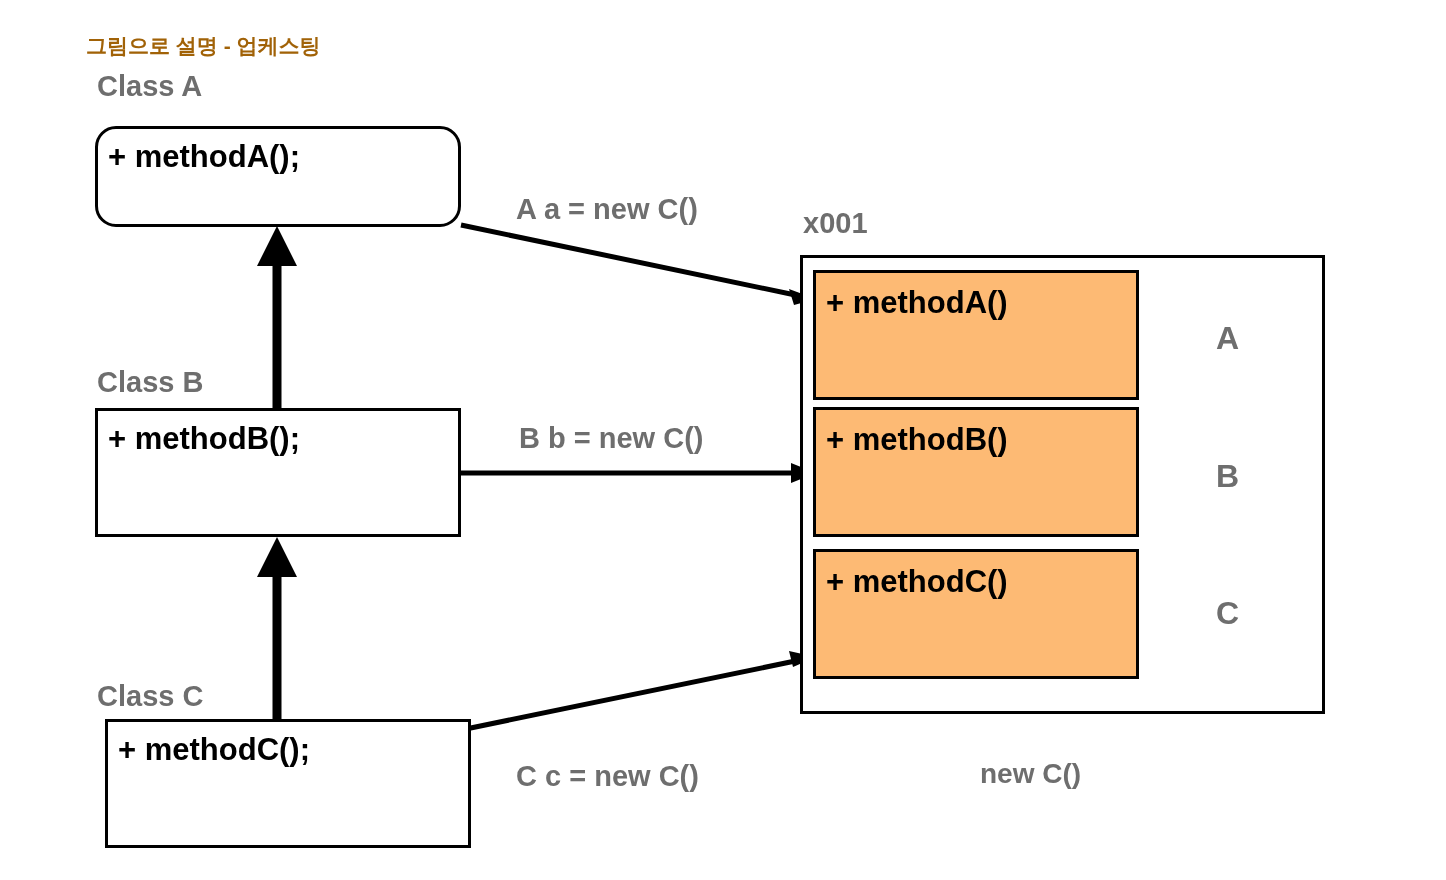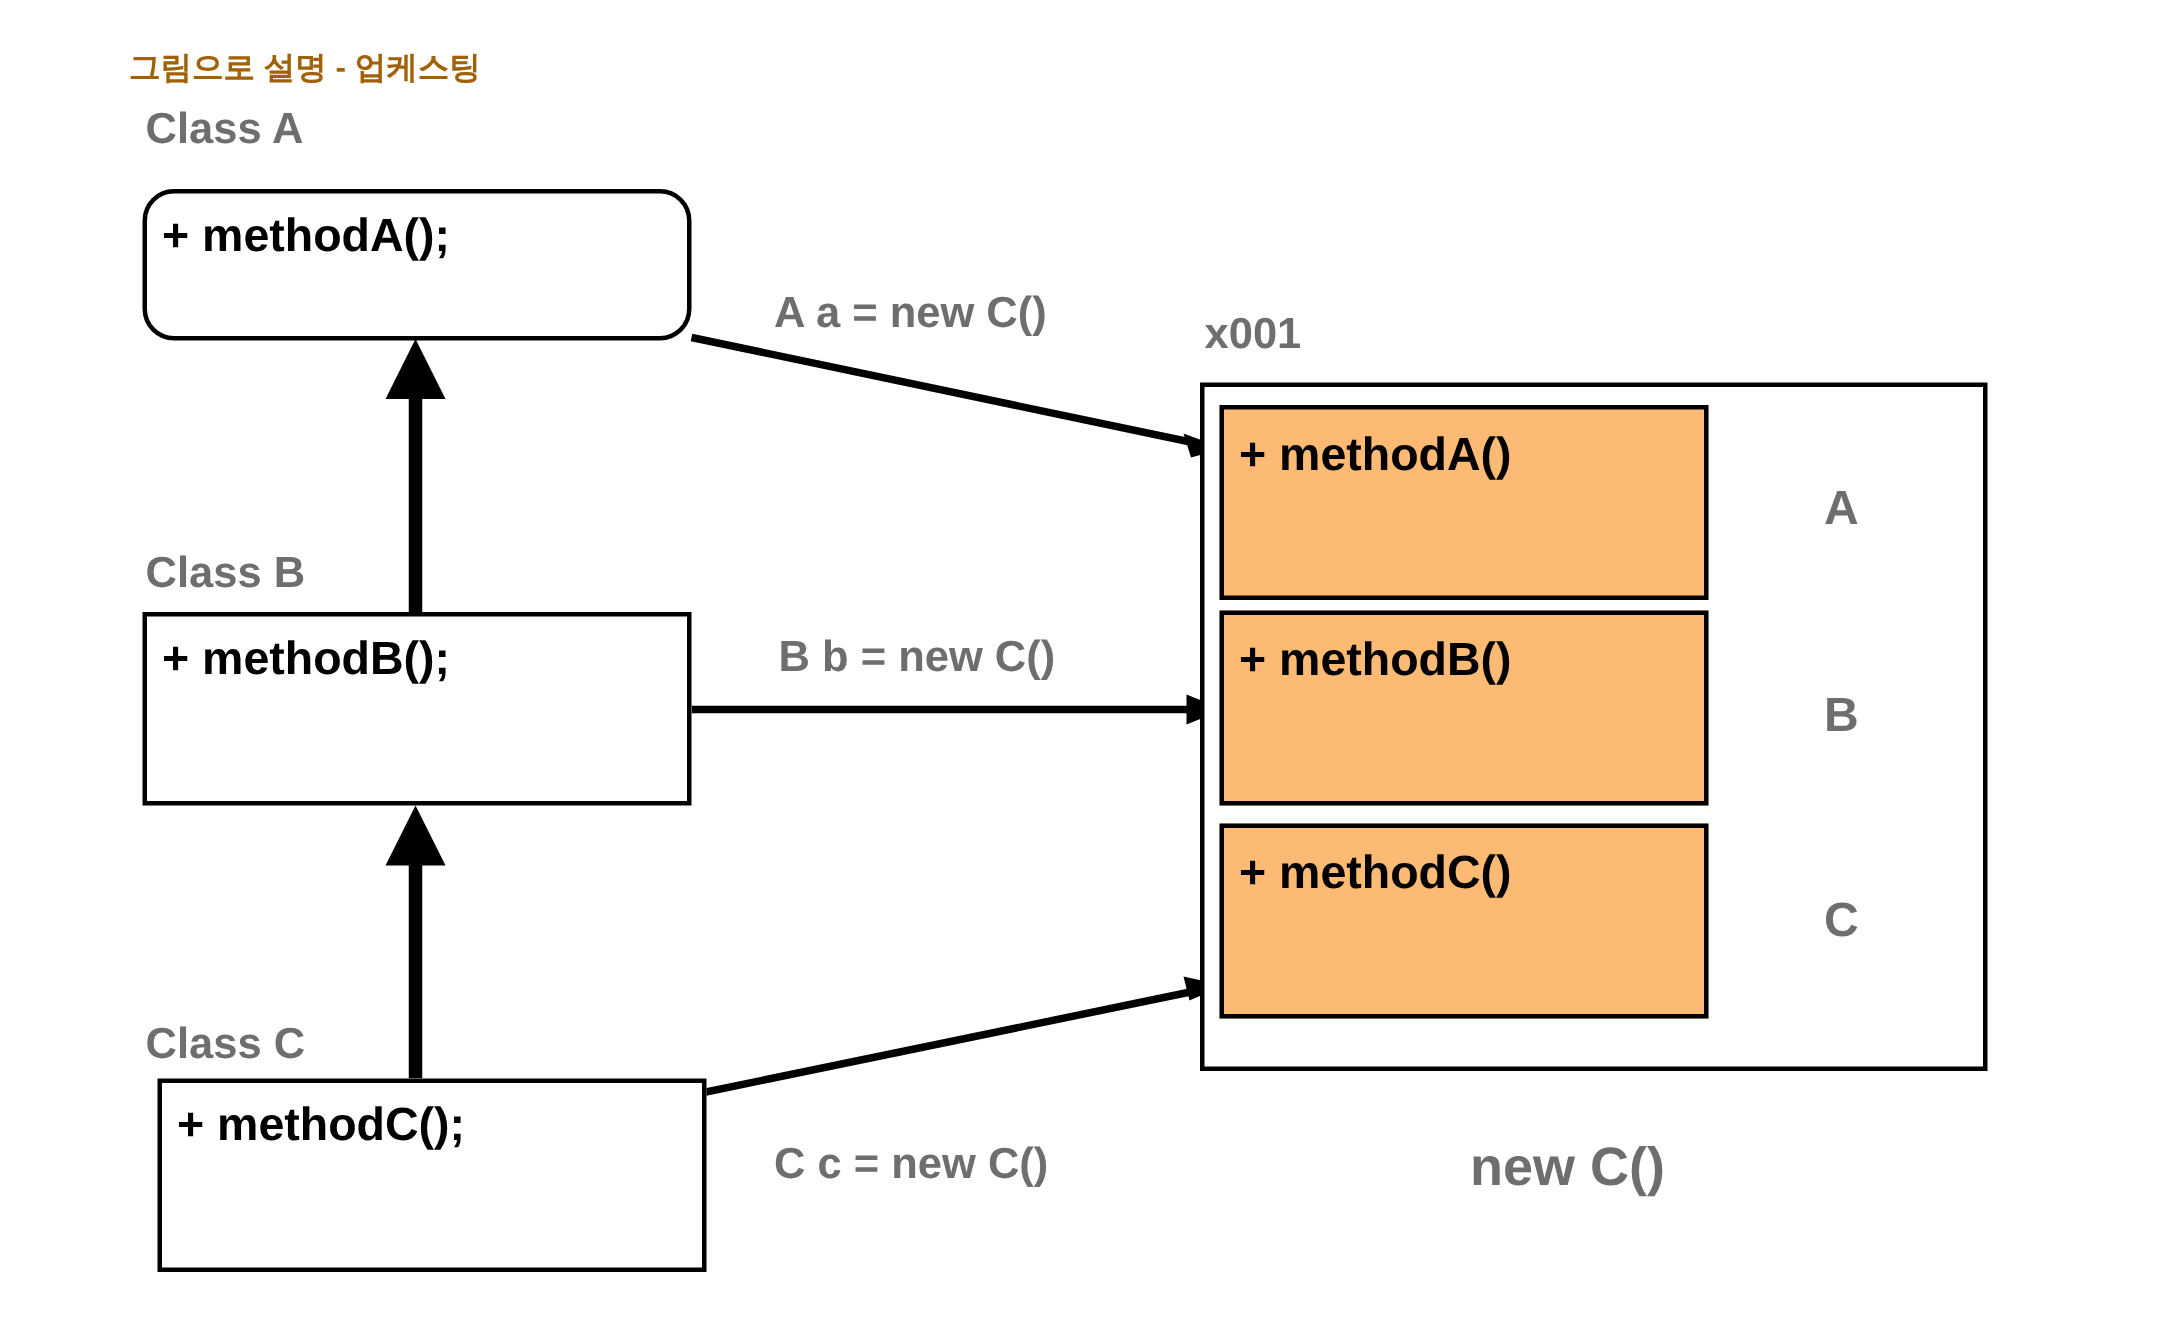--- a/index.html
+++ b/index.html
@@ -118,21 +118,21 @@
     font-size: 32px;
     font-weight: bold;
     color: #6e6e6e;
   }
   #slot-letter-a { left: 1216px; top: 322px; }
   #slot-letter-b { left: 1216px; top: 460px; }
   #slot-letter-c { left: 1216px; top: 597px; }
   #caption-new-c {
     left: 980px;
     top: 760px;
-    font-size: 36px;
+    font-size: 28px;
     font-weight: bold;
     color: #6e6e6e;
   }
 </style>
 </head>
 <body>
 
 <div id="canvas">
 
   <svg id="svg-layer" viewBox="0 0 1446 880">

